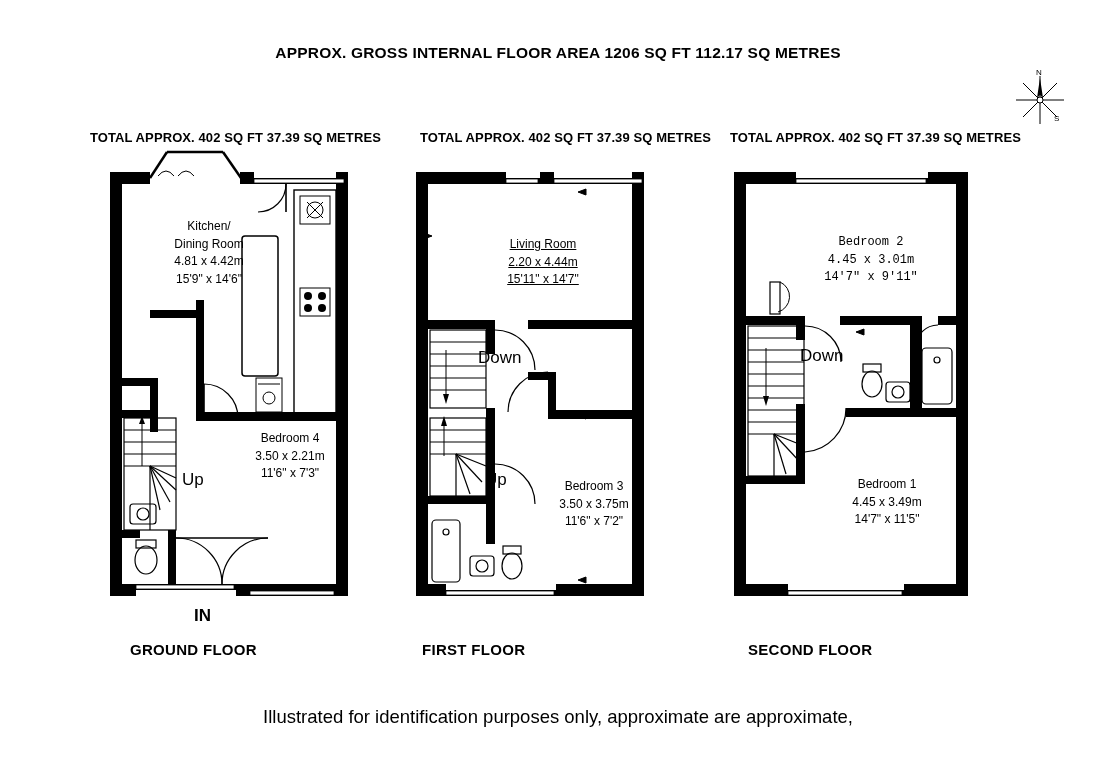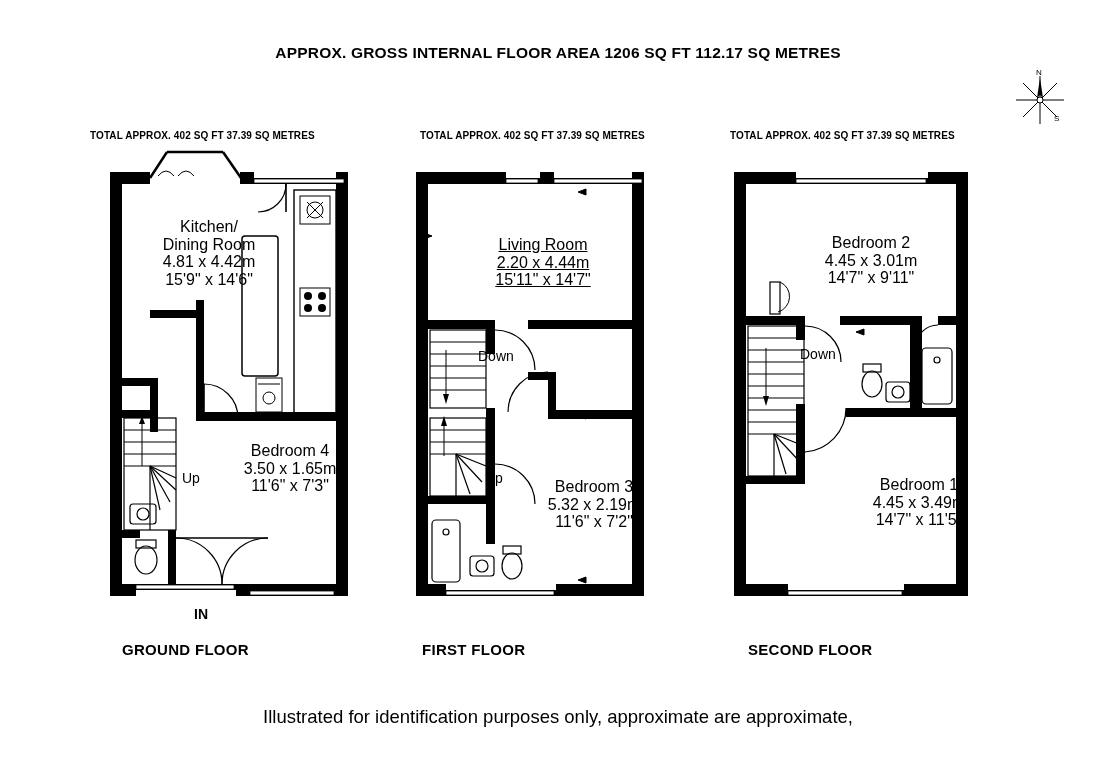--- a/index.html
+++ b/index.html
@@ -21,60 +21,60 @@
     top: 44px;
     left: 0;
     width: 1100px;
     text-align: center;
     font-size: 15.5px;
     font-weight: bold;
     letter-spacing: 0.2px;
   }
 
   .floor-total {
-    font-size: 10px;
+    font-size: 13px;
     font-weight: bold;
     letter-spacing: 0.1px;
     white-space: nowrap;
   }
   #total-ground { top: 130px; left: 82px; }
   #total-first  { top: 130px; left: 412px; }
   #total-second { top: 130px; left: 722px; }
 
   .floor-caption {
     font-size: 15px;
     font-weight: bold;
     letter-spacing: 0.3px;
     white-space: nowrap;
   }
-  #caption-ground { top: 641px; left: 114px; }
+  #caption-ground { top: 641px; left: 122px; }
   #caption-first  { top: 641px; left: 414px; }
   #caption-second { top: 641px; left: 740px; }
 
   #footer-note {
     top: 702px;
     left: 0;
     width: 1100px;
     text-align: center;
     font-size: 18.5px;
     line-height: 30px;
   }
 
   
   .room-label {
     text-align: center;
-    font-size: 16px;
+    font-size: 12px;
     line-height: 17.5px;
     white-space: nowrap;
   }
   .room-label .rname { display: block; }
   .room-label .rdim  { display: block; text-align: center; }
 
   .tiny-label {
-    font-size: 14px;
+    font-size: 17px;
     white-space: nowrap;
   }
 
   
   #compass { top: 72px; left: 1004px; width: 56px; height: 56px; }
 
   svg.plan { position: absolute; top: 0; left: 0; }
 </style>
 </head>
 <body>
@@ -338,51 +338,51 @@
   </g>
 </svg>
 
 <div class="abs room-label" style="top:218px; left:126px; width:150px;">
   <span class="rname">Kitchen/</span>
   <span class="rname">Dining Room</span>
   <span class="rdim">4.81 x 4.42m</span>
   <span class="rdim">15'9" x 14'6"</span>
 </div>
 
-<div class="abs room-label" style="top:442px; left:212px; width:140px;">
+<div class="abs room-label" style="top:430px; left:212px; width:140px;">
   <span class="rname">Bedroom 4</span>
-  <span class="rdim">3.50 x 1.65m</span>
+  <span class="rdim">3.50 x 2.21m</span>
   <span class="rdim">11'6" x 7'3"</span>
 </div>
 
 <div class="abs tiny-label" style="top:470px; left:174px;">Up</div>
 <div class="abs tiny-label" style="top:606px; left:186px; font-weight:bold;">IN</div>
 
 <div class="abs room-label" style="top:236px; left:460px; width:150px;text-decoration:underline;">
   <span class="rname">Living Room</span>
   <span class="rdim">2.20 x 4.44m</span>
   <span class="rdim">15'11" x 14'7"</span>
 </div>
 
 <div class="abs room-label" style="top:478px; left:516px; width:140px;">
   <span class="rname">Bedroom 3</span>
-  <span class="rdim">5.32 x 2.19m</span>
+  <span class="rdim">3.50 x 3.75m</span>
   <span class="rdim">11'6" x 7'2"</span>
 </div>
 
 <div class="abs tiny-label" style="top:348px; left:470px;">Down</div>
 <div class="abs tiny-label" style="top:470px; left:477px;">Up</div>
 
-<div class="abs room-label" style="top:234px; left:788px; width:150px;">
+<div class="abs room-label" style="top:234px; left:788px; width:150px;font-family:Liberation Mono, monospace;">
   <span class="rname">Bedroom 2</span>
   <span class="rdim">4.45 x 3.01m</span>
   <span class="rdim">14'7" x 9'11"</span>
 </div>
 
-<div class="abs room-label" style="top:476px; left:836px; width:150px;">
+<div class="abs room-label" style="top:476px; left:804px; width:150px;">
   <span class="rname">Bedroom 1</span>
   <span class="rdim">4.45 x 3.49m</span>
   <span class="rdim">14'7" x 11'5"</span>
 </div>
 
 <div class="abs tiny-label" style="top:346px; left:792px;">Down</div>
 
 <div class="abs floor-caption" id="caption-ground">GROUND FLOOR</div>
 <div class="abs floor-caption" id="caption-first">FIRST FLOOR</div>
 <div class="abs floor-caption" id="caption-second">SECOND FLOOR</div>

